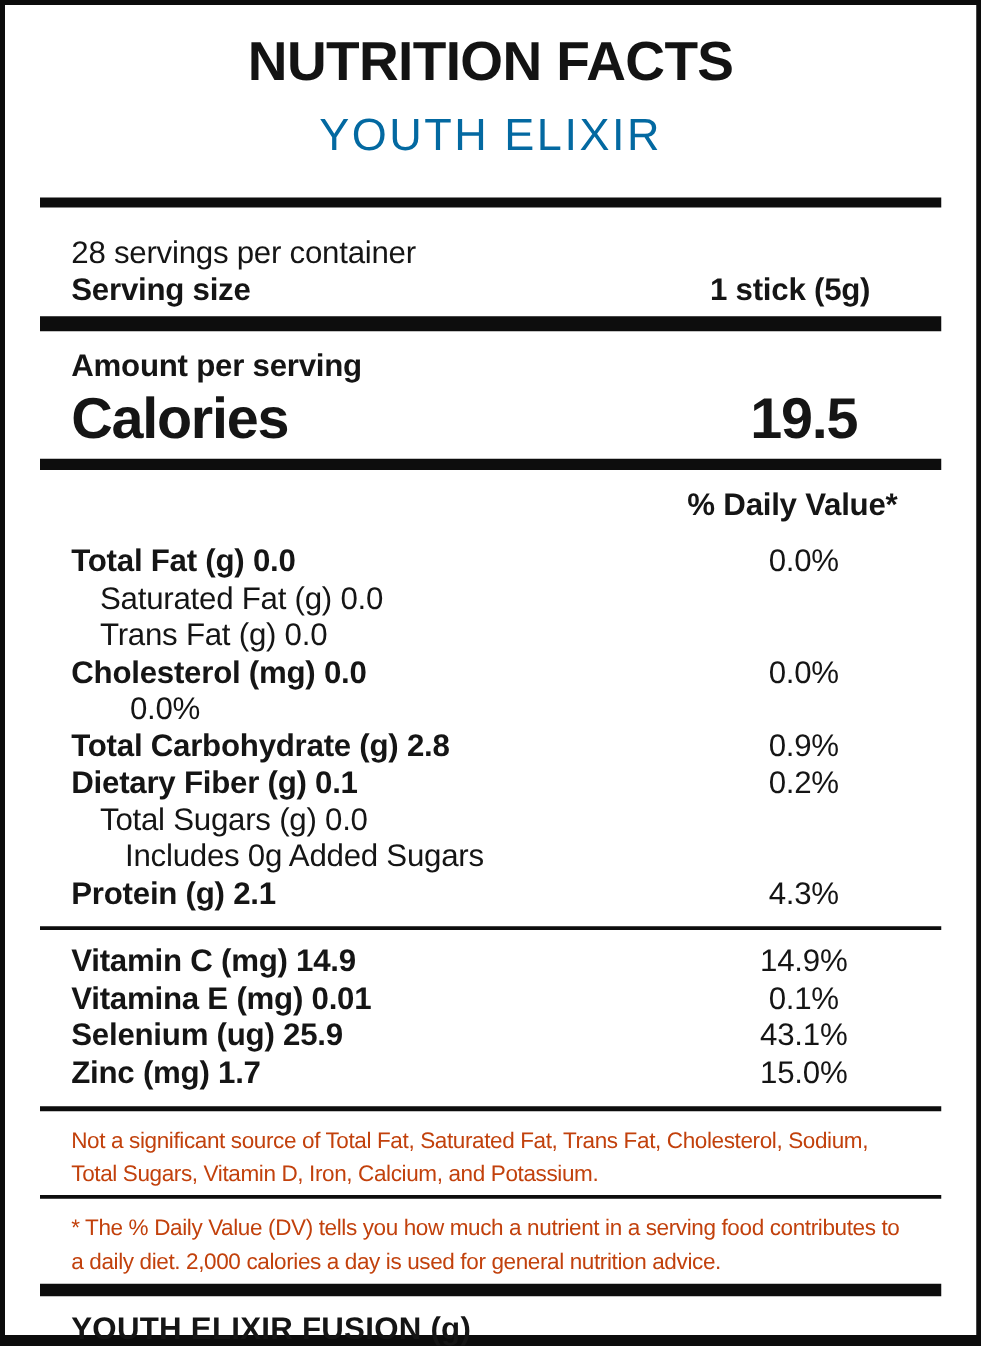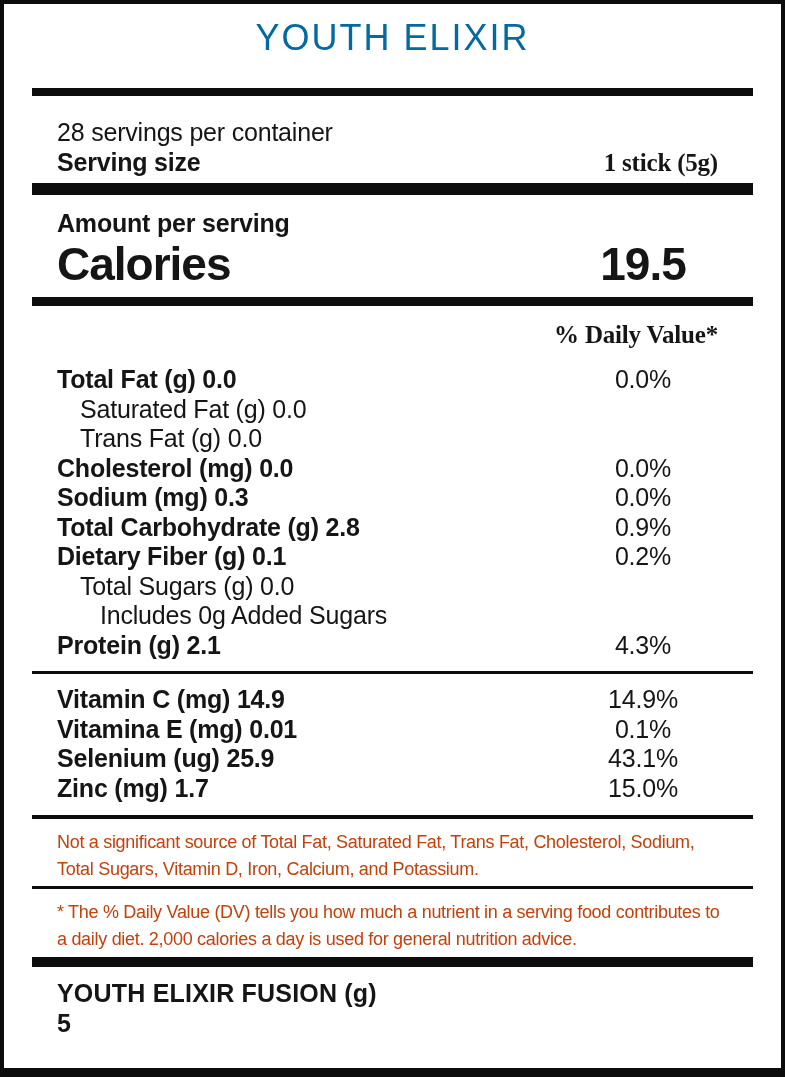--- a/index.html
+++ b/index.html
@@ -61,21 +61,21 @@
     line-height: 29.5px;
     letter-spacing: -0.2px;
   }
   .row .lbl { flex: 1 1 auto; font-weight: bold; white-space: nowrap; }
   .row .val {
     flex: 0 0 150px;
     text-align: center;
     font-weight: 400;
     white-space: nowrap;
   }
-  .row .val.right { text-align: right; flex-basis: auto; min-width: 150px; font-family: Liberation Serif, serif; }
+  .row .val.right { text-align: left; flex-basis: auto; min-width: 150px; }
   .row .val.boldv { font-weight: bold; }
   .lbl.reg { font-weight: 400; }
   .lbl.ind1 { padding-left: 23px; }
   .lbl.ind2 { padding-left: 43px; }
 
   .servings-line { margin-top: 22px; }
   .servings-line .lbl { font-weight: 400; }
 
   .amount-line { margin-top: 14px; }
 
@@ -109,20 +109,21 @@
   
   .footer-row { margin-top: 12px; flex-direction: column; }
   .footer-row .lbl { font-weight: bold; letter-spacing: 0.2px; }
   .footer-row .val { font-weight: bold; }
 </style>
 </head>
 <body>
 
 <div class="label">
 
+  <div class="title">NUTRITION FACTS</div>
   <div class="subtitle">YOUTH ELIXIR</div>
 
   <div class="content">
     <div class="rule bar-header"></div>
 
     <div class="row servings-line">
       <span class="lbl reg">28 servings per container</span>
     </div>
     <div class="row">
       <span class="lbl">Serving size</span>
@@ -161,21 +162,20 @@
     <span class="lbl reg ind1">Trans Fat (g) 0.0</span>
     <span class="val"></span>
   </div>
 
   <div class="row">
     <span class="lbl">Cholesterol (mg) 0.0</span>
     <span class="val">0.0%</span>
   </div>
 
   <div class="row">
-    <span class="lbl">Sodium (mg) 0.3</span>
     <span class="val">0.0%</span>
   </div>
 
   <div class="row">
     <span class="lbl">Total Carbohydrate (g) 2.8</span>
     <span class="val">0.9%</span>
   </div>
 
   <div class="row">
     <span class="lbl">Dietary Fiber (g) 0.1</span>

